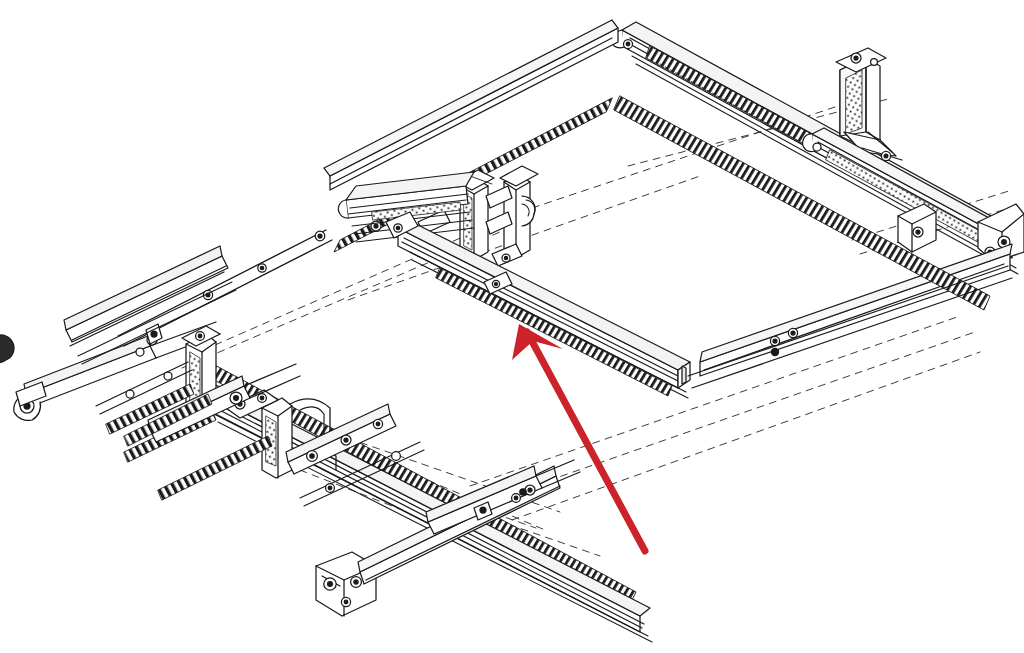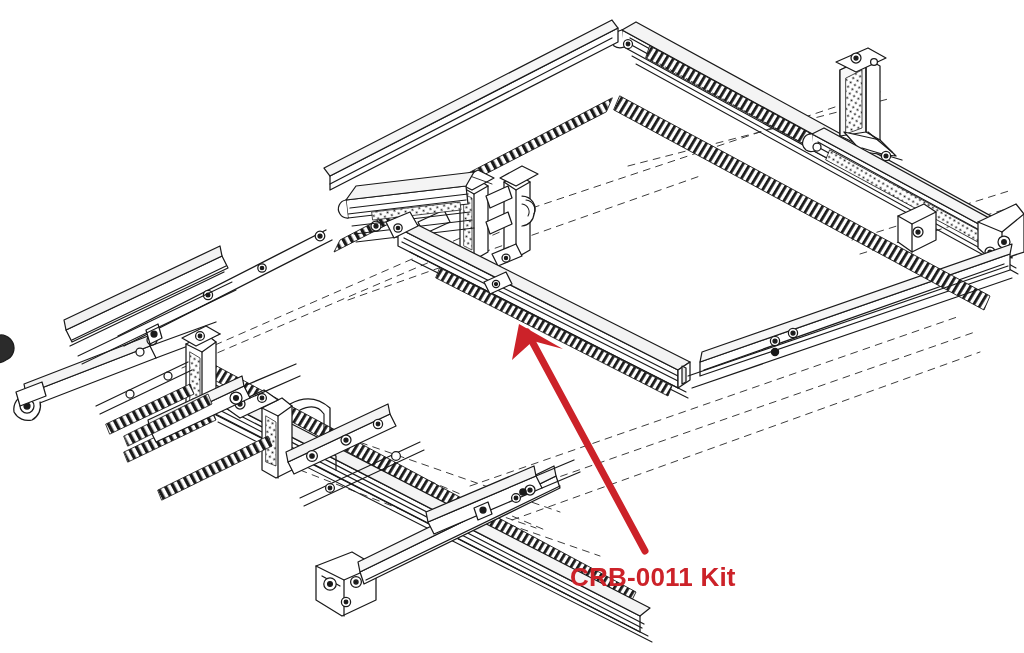--- a/index.html
+++ b/index.html
@@ -408,15 +408,14 @@
 
     </g>
 
     <g>
       <line x1="645" y1="551" x2="527" y2="332" stroke="#cc2229" stroke-width="7" stroke-linecap="round"></line>
 
       <path d="M519 324 L512 360 L533 341 L563 349 Z" fill="#cc2229"></path>
     </g>
   </svg>
 
-  <div class="annot-label" style="left:570px; top:562px; font-size:26px; color:#cc2229;">CRB-0011 Kit</div>
 
 </div>
 
 </body></html>

